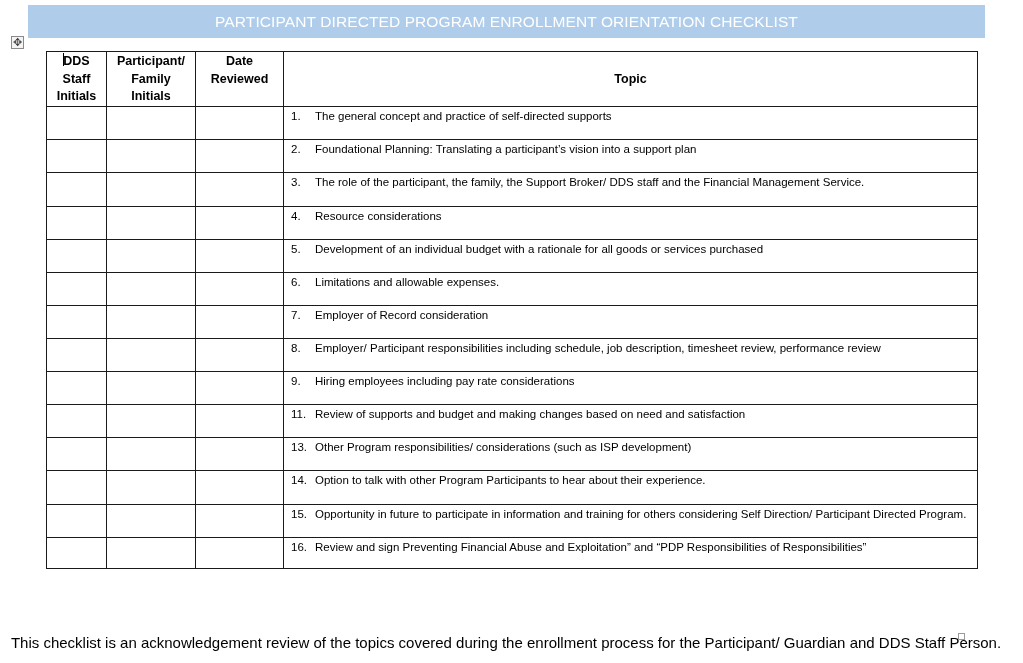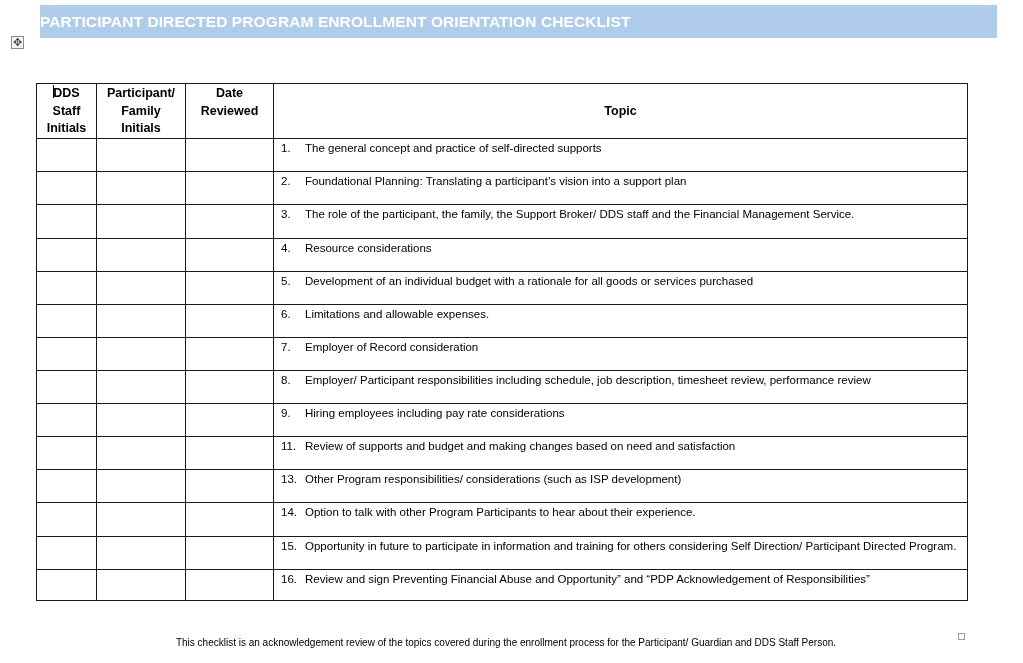--- a/index.html
+++ b/index.html
@@ -7,51 +7,49 @@
       background: #ffffff;
       width: 1023px; height: 663px;
       overflow: hidden;
       font-family: "Liberation Sans", "DejaVu Sans", sans-serif;
       color: #000;
     }
     .page { position: relative; width: 1023px; height: 663px; }
 
     .title-bar {
       position: absolute;
-      left: 40px; top: 5px;
+      left: 28px; top: 5px;
       width: 957px; height: 33px;
       background: #afcdea;
       color: #ffffff;
       font-size: 15.5px;
       line-height: 33px;
-      text-align: left;
+      text-align: center;
       letter-spacing: 0.1px;
-      font-weight: bold;
     }
 
     .move-handle {
       position: absolute;
       left: 11px; top: 36px;
       width: 13px; height: 13px;
       border: 1px solid #8a8a8a;
       background: #f4f4f4;
       box-sizing: border-box;
       font-size: 11px;
       line-height: 11px;
       text-align: center;
       color: #444;
     }
 
     table.checklist {
       position: absolute;
-      left: 36px; top: 51px;
+      left: 46px; top: 51px;
       width: 931px;
       border-collapse: collapse;
       table-layout: fixed;
-      margin-top: 32px;
     }
     table.checklist th, table.checklist td {
       border: 1.5px solid #1a1a1a;
       padding: 0;
       box-sizing: border-box;
     }
     table.checklist th {
       font-weight: bold;
       font-size: 12.5px;
       line-height: 17.5px;
@@ -79,21 +77,21 @@
       width: 24px;
       flex: 0 0 24px;
     }
     .topic-text { flex: 1; }
 
     .footer-note {
       position: absolute;
       left: 0; top: 634px;
       width: 1012px;
       text-align: center;
-      font-size: 10px;
+      font-size: 15px;
       line-height: 18px;
     }
     .resize-handle {
       position: absolute;
       left: 958px; top: 633px;
       width: 7px; height: 7px;
       border: 1px solid #9a9a9a;
       background: #fff;
       box-sizing: border-box;
     }
@@ -284,21 +282,21 @@
             </div>
           </td>
         </tr>
         <tr>
           <td style="height: 31px;"></td>
           <td style="height: 31px;"></td>
           <td style="height: 31px;"></td>
           <td class="topic-cell" style="height: 31px;">
             <div class="topic-line">
               <span class="topic-num">16.</span>
-              <span class="topic-text">Review and sign Preventing Financial Abuse and Opportunity” and “PDP Acknowledgement of Responsibilities”</span>
+              <span class="topic-text">Review and sign Preventing Financial Abuse and Exploitation” and “PDP Responsibilities of Responsibilities”</span>
             </div>
           </td>
         </tr>
       </tbody>
   </table>
 
   <div class="footer-note">This checklist is an acknowledgement review of the topics covered during the enrollment process for the Participant/ Guardian and DDS Staff Person.</div>
   <div class="resize-handle"></div>
 </div>
 

